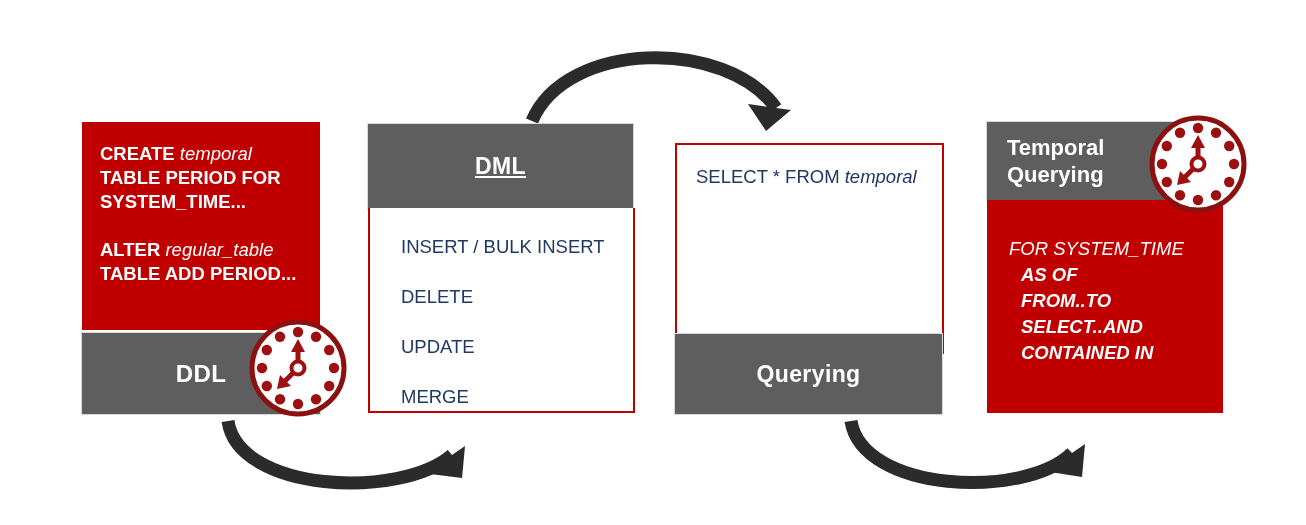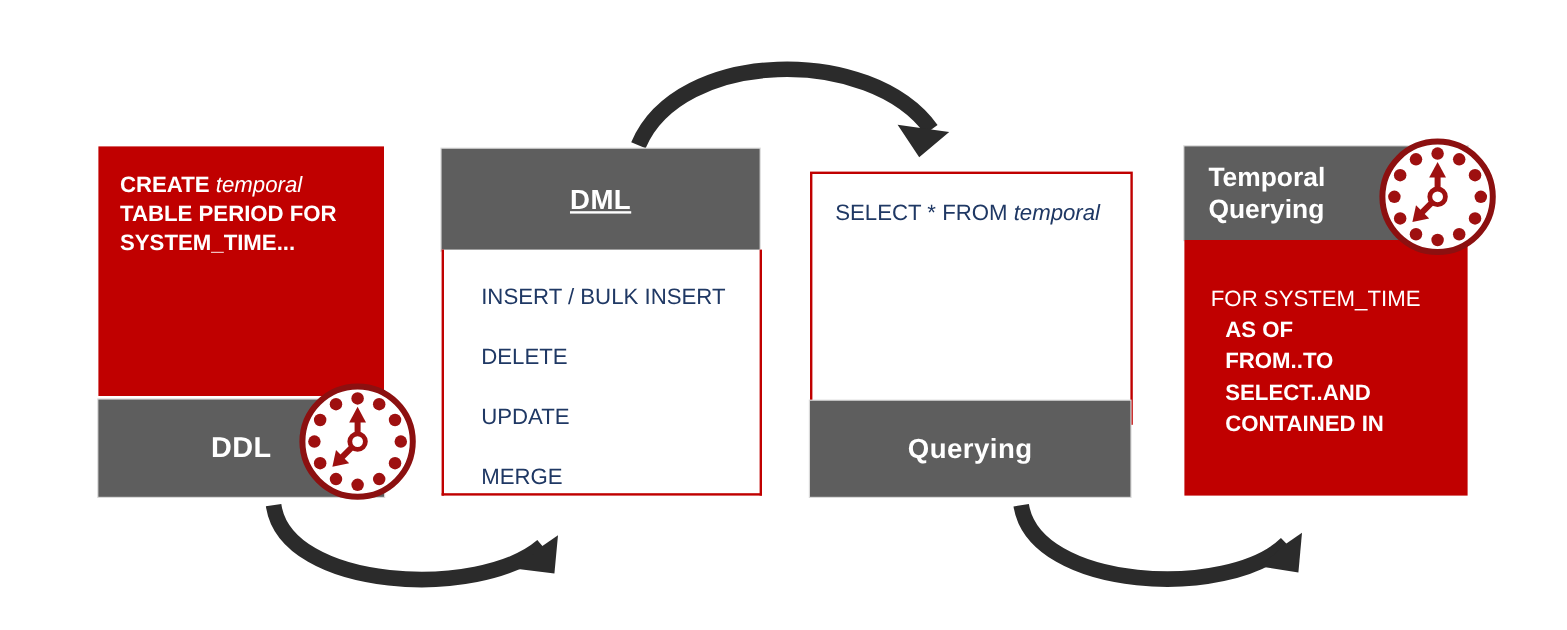--- a/index.html
+++ b/index.html
@@ -55,21 +55,21 @@
 
   
   #tq-gray{
     left:987px;top:122px;width:236px;height:78px;
     font-size:22px;line-height:27px;text-align:left;
     justify-content:flex-start;padding-left:20px;
   }
   #tq-red{left:987px;top:200px;width:236px;height:213px;}
   #tq-red .code{
     position:absolute;left:22px;top:36px;right:8px;
-    color:#ffffff;font-size:18.5px;line-height:26px;
+    color:#ffffff;font-size:18.5px;line-height:26px;font-style:italic;
   }
   #tq-red .code .hd{font-weight:normal;}
   #tq-red .code .it{font-weight:bold;display:block;padding-left:12px;}
 
   
   .clock{position:absolute;width:104px;height:104px;}
   #clock-ddl{left:246px;top:316px;}
   #clock-tq{left:1146px;top:112px;}
 
   
@@ -99,20 +99,25 @@
   </svg>
 
   <div class="red-block" id="ddl-red">
     <div class="code">
       <div>
         <span class="b">CREATE</span>
         <span class="i">temporal</span>
         <span class="b">TABLE PERIOD FOR SYSTEM_TIME...</span>
       </div>
       <div class="blockgap"></div>
+      <div>
+        <span class="b">ALTER</span>
+        <span class="i">regular_table</span>
+        <span class="b">TABLE ADD PERIOD...</span>
+      </div>
     </div>
   </div>
   <div class="gray-bar" id="ddl-gray">
     <span>DDL</span>
   </div>
 
   <svg class="clock" id="clock-ddl" viewBox="0 0 104 104">
     <circle cx="52" cy="53" r="46" fill="#e9e9e9"></circle>
     <circle cx="52" cy="52" r="46" fill="#ffffff" stroke="#8c1010" stroke-width="5"></circle>
     <g fill="#9e1010">

